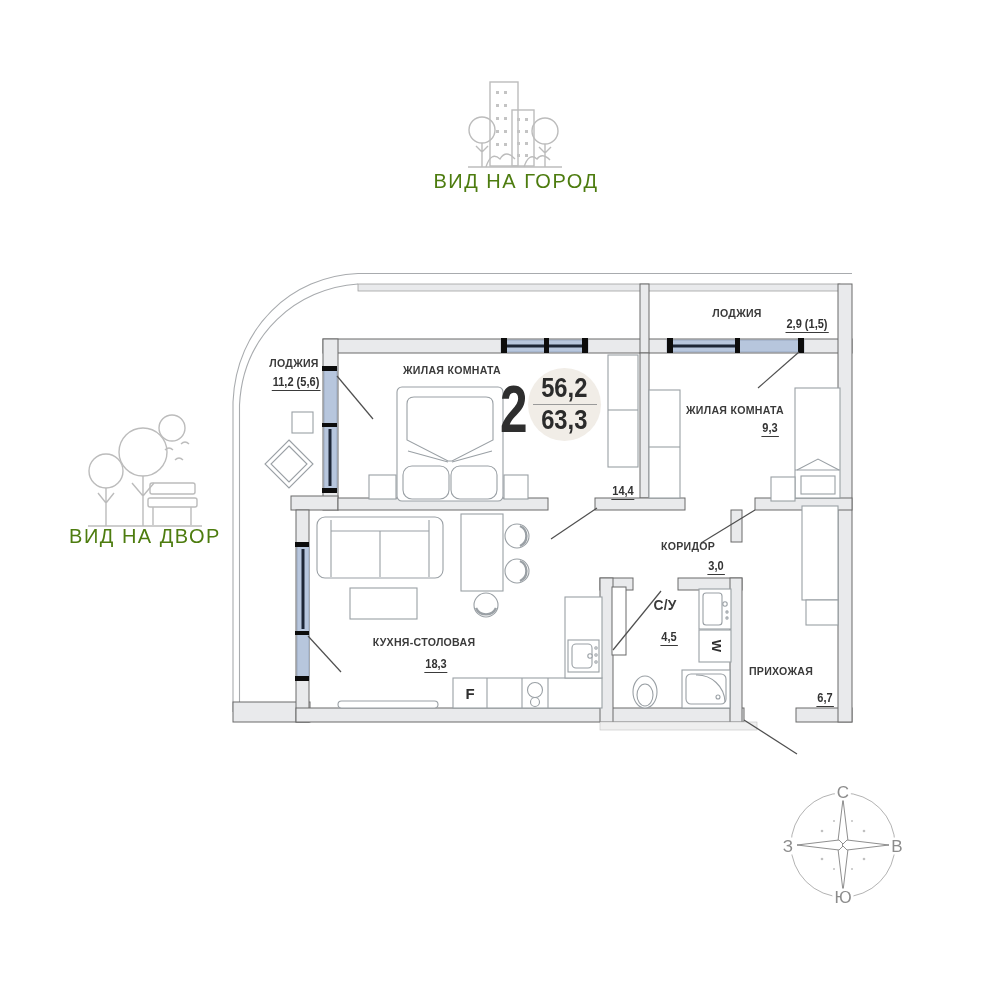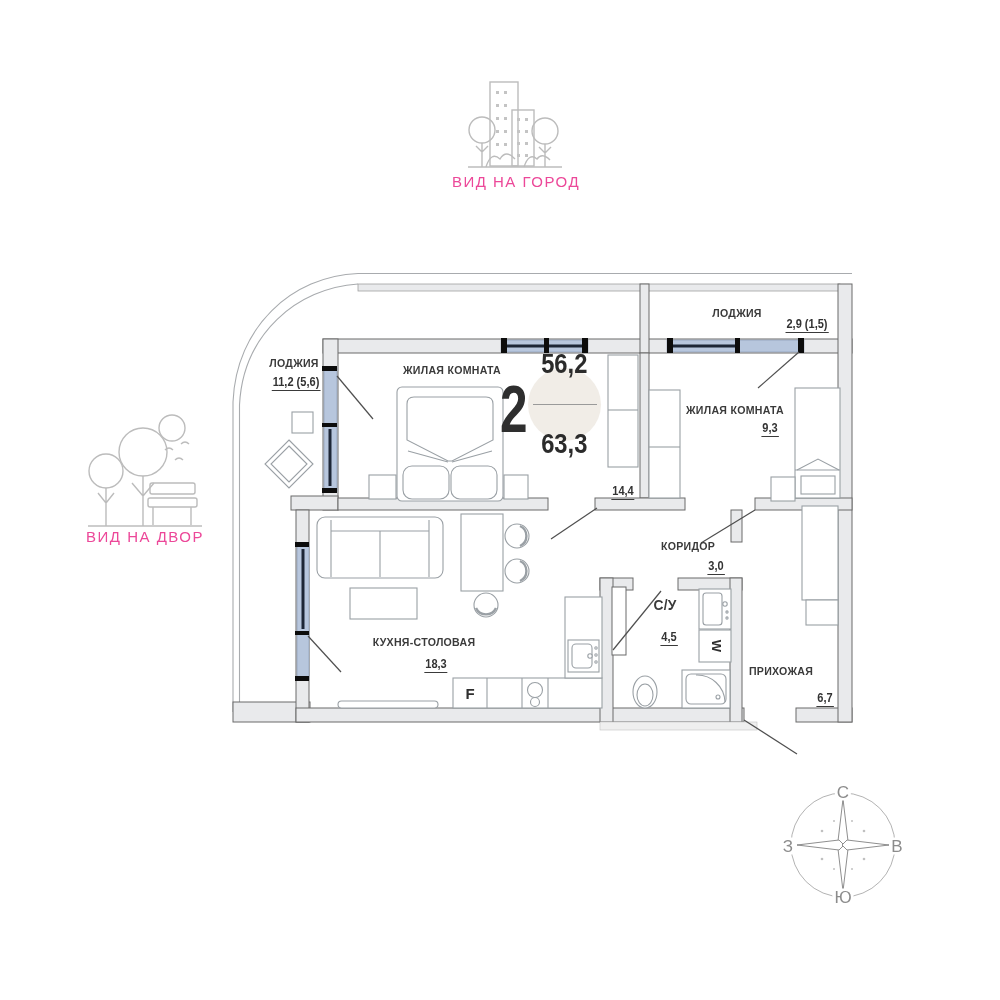--- a/index.html
+++ b/index.html
@@ -4,41 +4,41 @@
 <style>
   html,body{margin:0;padding:0;}
   body{
     width:1000px;height:1000px;position:relative;background:#ffffff;
     font-family:"Liberation Sans", sans-serif;overflow:hidden;
   }
   svg{position:absolute;left:0;top:0;}
   
   .view-label{
     position:absolute;transform:translate(-50%,-50%);
-    font-size:15px;color:#ec4899;letter-spacing:1.5px;white-space:nowrap;
+    font-size:20px;color:#4d7c0f;letter-spacing:1.5px;white-space:nowrap;
   }
   
   .room-label{
     position:absolute;transform:translate(-50%,-50%) scaleX(.92);
     font-weight:700;font-size:11.5px;color:#3a3a3a;letter-spacing:.3px;white-space:nowrap;
   }
   .room-label.big{font-size:15px;}
   .room-area{
     position:absolute;transform:translate(-50%,-50%) scaleX(.92);
     font-weight:700;font-size:12px;color:#333;white-space:nowrap;
   }
   .room-area span{border-bottom:1.2px solid #3a3a3a;padding:0 1px 1px 1px;}
   
   .badge-number{
     position:absolute;left:500px;top:381px;font-weight:700;font-size:66px;
     line-height:56px;color:#2e2e2e;transform:scaleX(.75);transform-origin:left top;
   }
   .badge-circle{
     position:absolute;left:528px;top:368px;width:73px;height:73px;border-radius:50%;
-    background:#f1ede7;display:flex;flex-direction:column;align-items:center;justify-content:center;gap:24px;
+    background:#f1ede7;display:flex;flex-direction:column;align-items:center;justify-content:center;
   }
   .badge-circle .val{
     font-weight:700;font-size:27px;line-height:31px;color:#2b2b2b;transform:scaleX(.88);white-space:nowrap;
   }
   .badge-divider{width:64px;border-top:1.2px solid #9a9a9a;height:0;}
   
   .appliance{
     position:absolute;transform:translate(-50%,-50%);
     font-weight:700;color:#2f2f2f;white-space:nowrap;
   }

